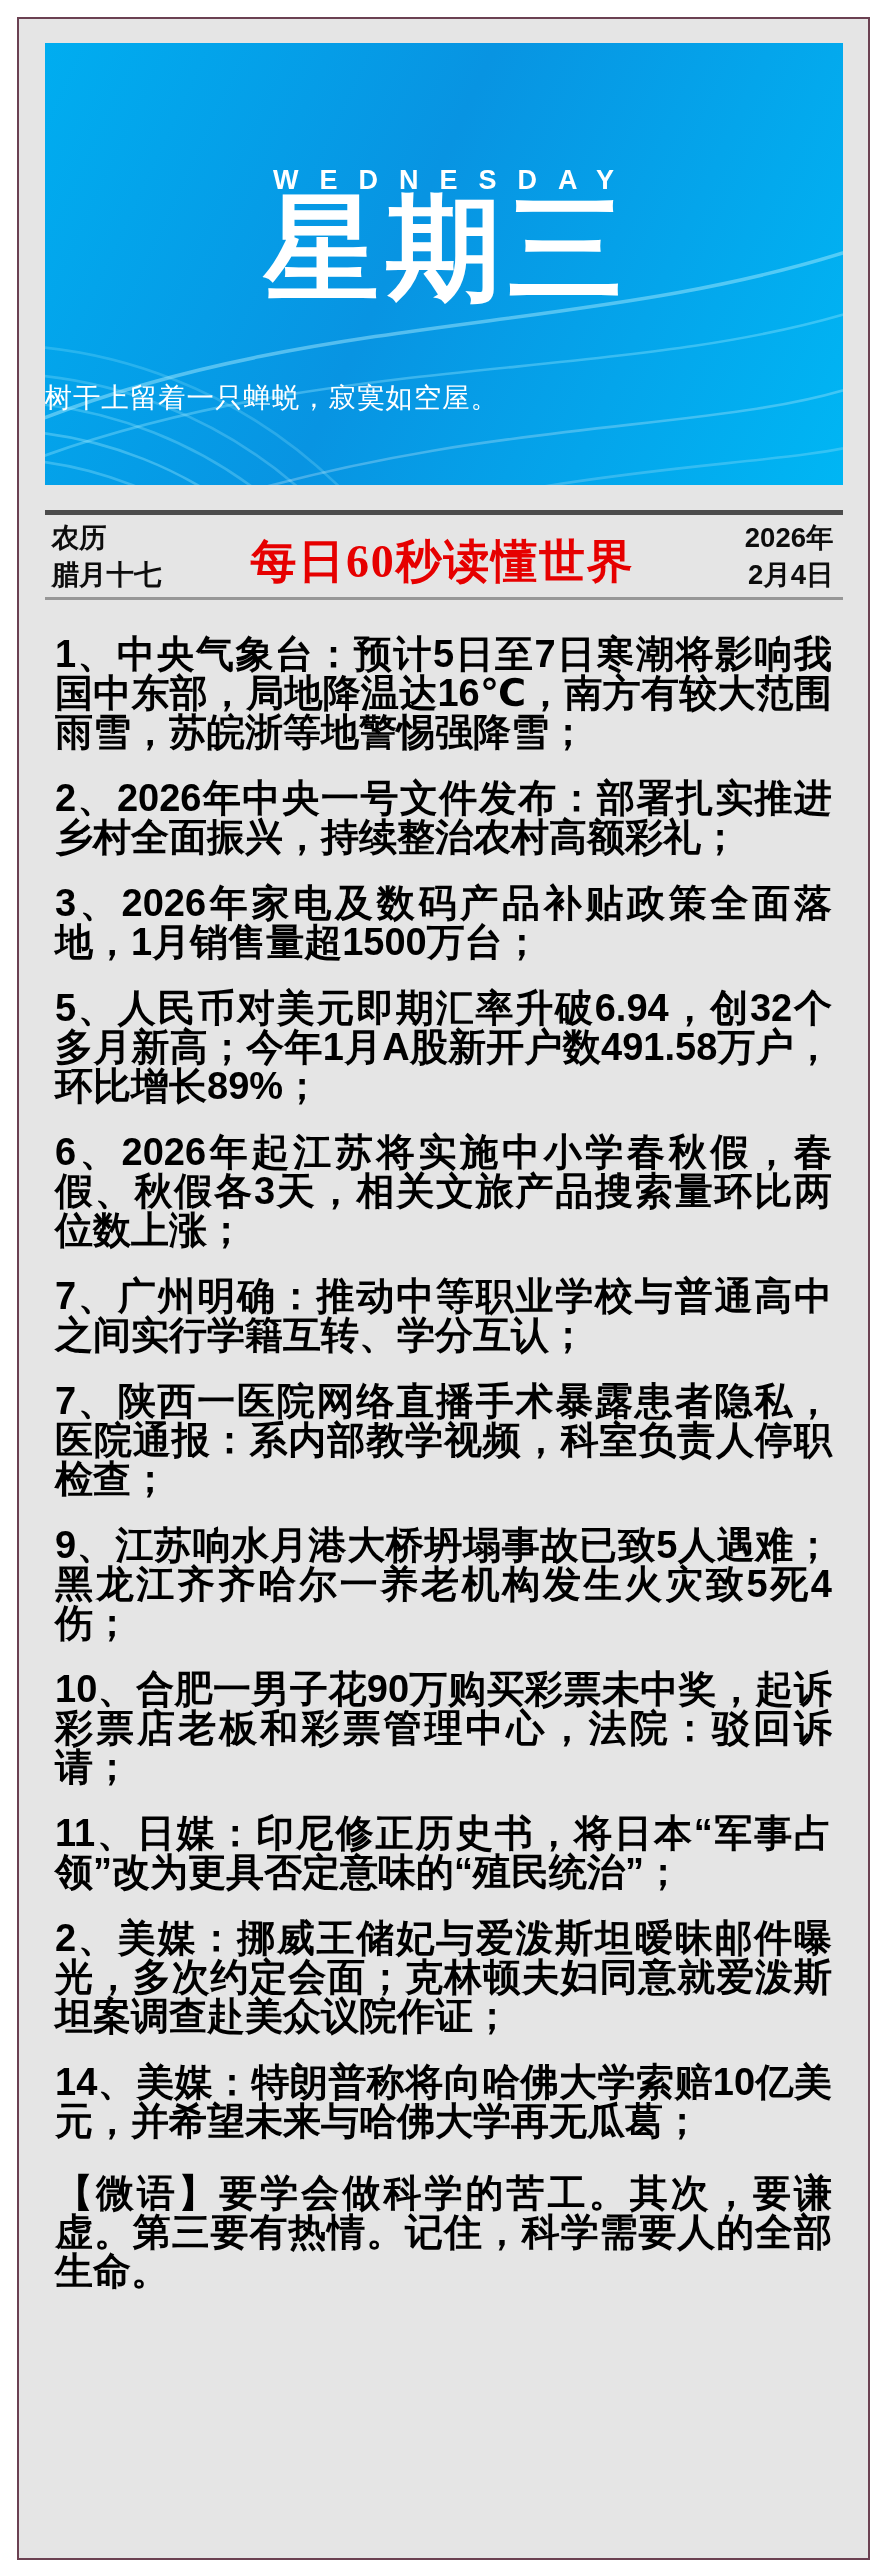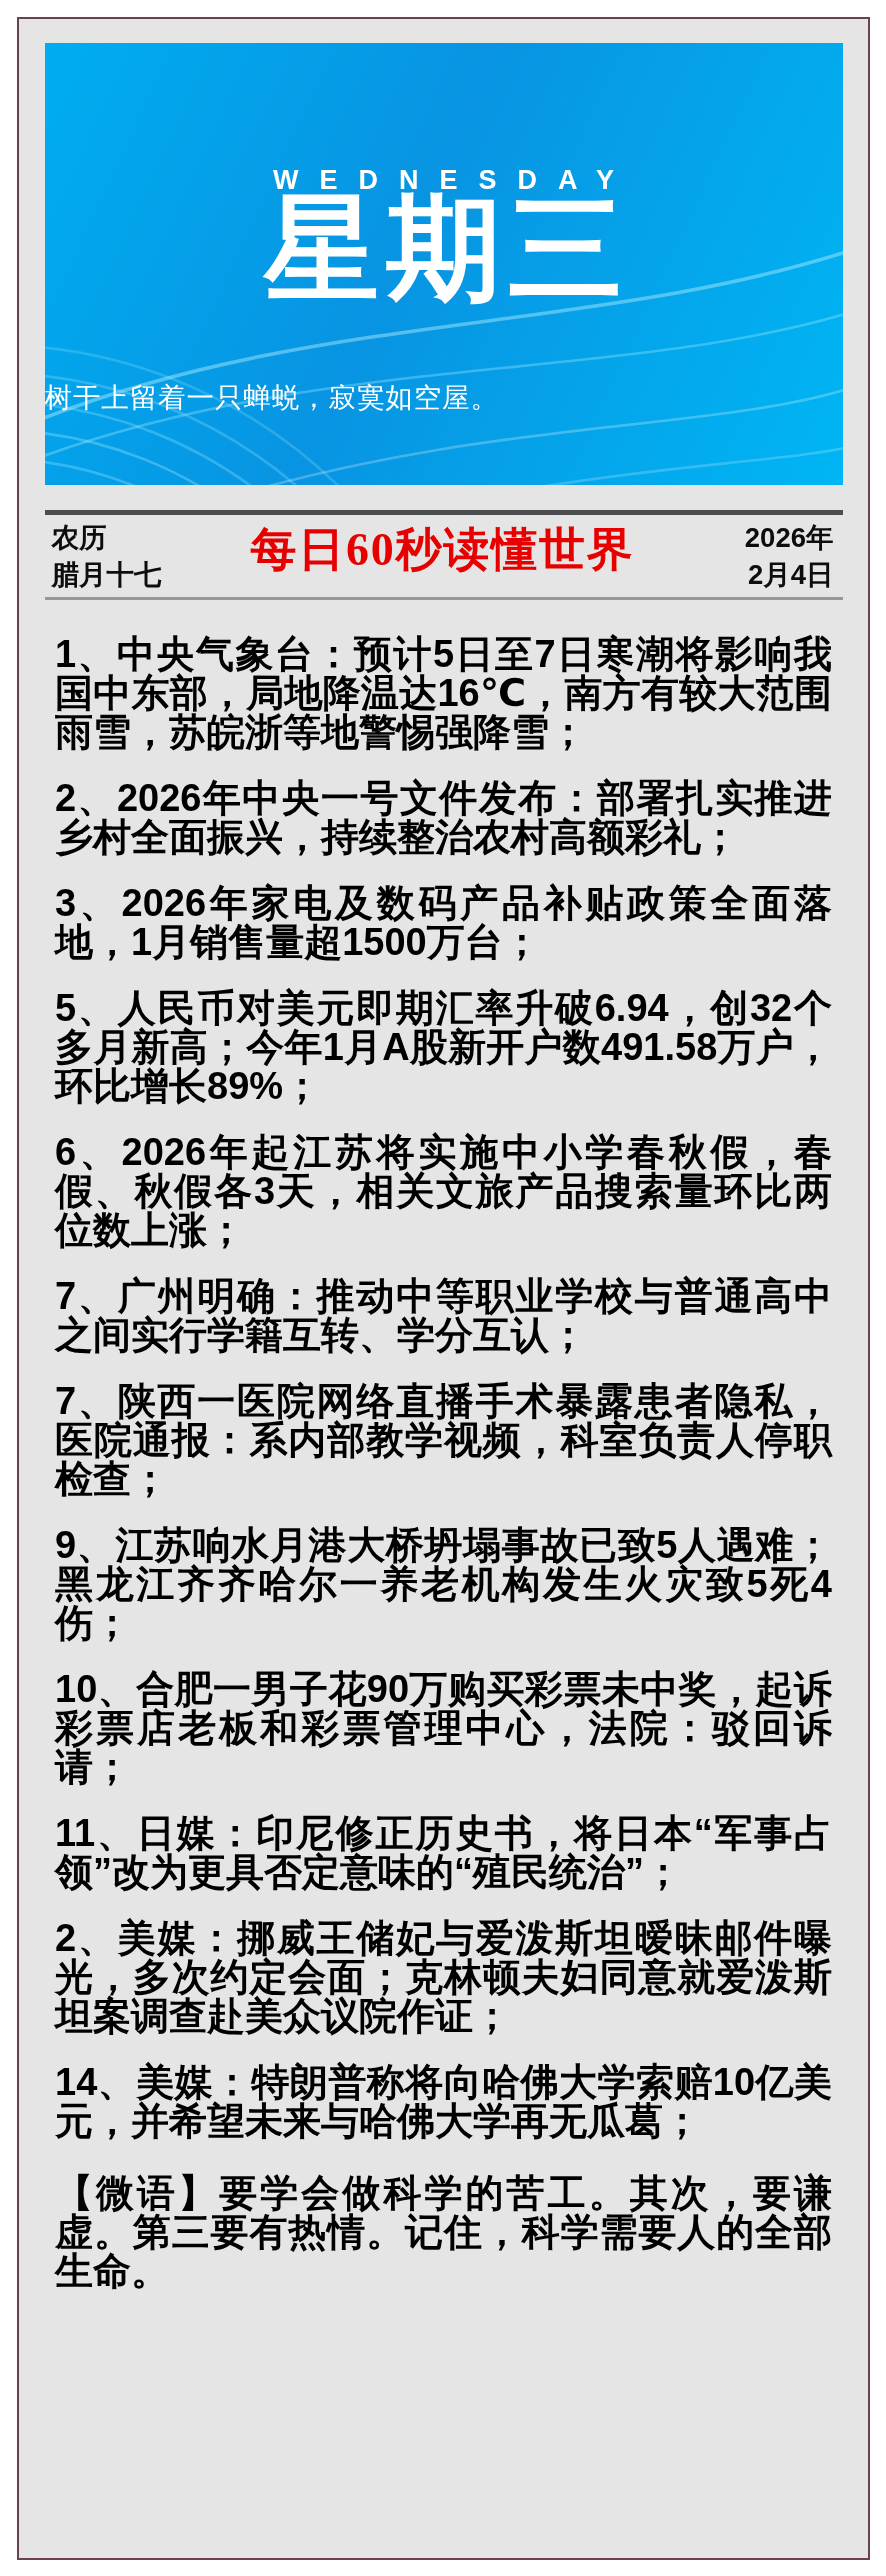--- a/index.html
+++ b/index.html
@@ -26,21 +26,21 @@
     position:absolute;top:145px;left:0;width:100%;text-align:center;line-height:1.05;
     color:#ffffff;font-size:115px;font-weight:bold;letter-spacing:7px;text-indent:7px;
   }
   .quote{
     position:absolute;top:337px;left:0;width:100%;text-align:left;
     color:#ffffff;font-size:27.5px;font-weight:normal;letter-spacing:0.9px;
   }
   
   .divider-top{width:798px;height:5.3px;margin:25px auto 0;background:#4c4c4c;}
   .header-row{
-    width:798px;height:74px;margin:3.5px auto 0;display:flex;align-items:flex-start;
+    width:798px;height:74px;margin:3.5px auto 0;display:flex;align-items:flex-end;
   }
   .lunar{width:177px;padding-left:7px;font-size:27.5px;font-weight:bold;line-height:37px;color:#0d0d0d;}
   .daily-title{
     flex:1;text-align:center;font-size:46px;font-weight:bold;color:#e60000;
     font-family:"Liberation Serif","DejaVu Serif",serif;letter-spacing:1.8px;
   }
   .greg{width:177px;padding-right:9px;text-align:right;font-size:27.5px;font-weight:bold;line-height:37px;color:#0d0d0d;}
   .divider-bottom{width:798px;height:2.7px;margin:4.4px auto 0;background:#979797;}
   
   .news{width:777px;margin:35px auto 0;}

